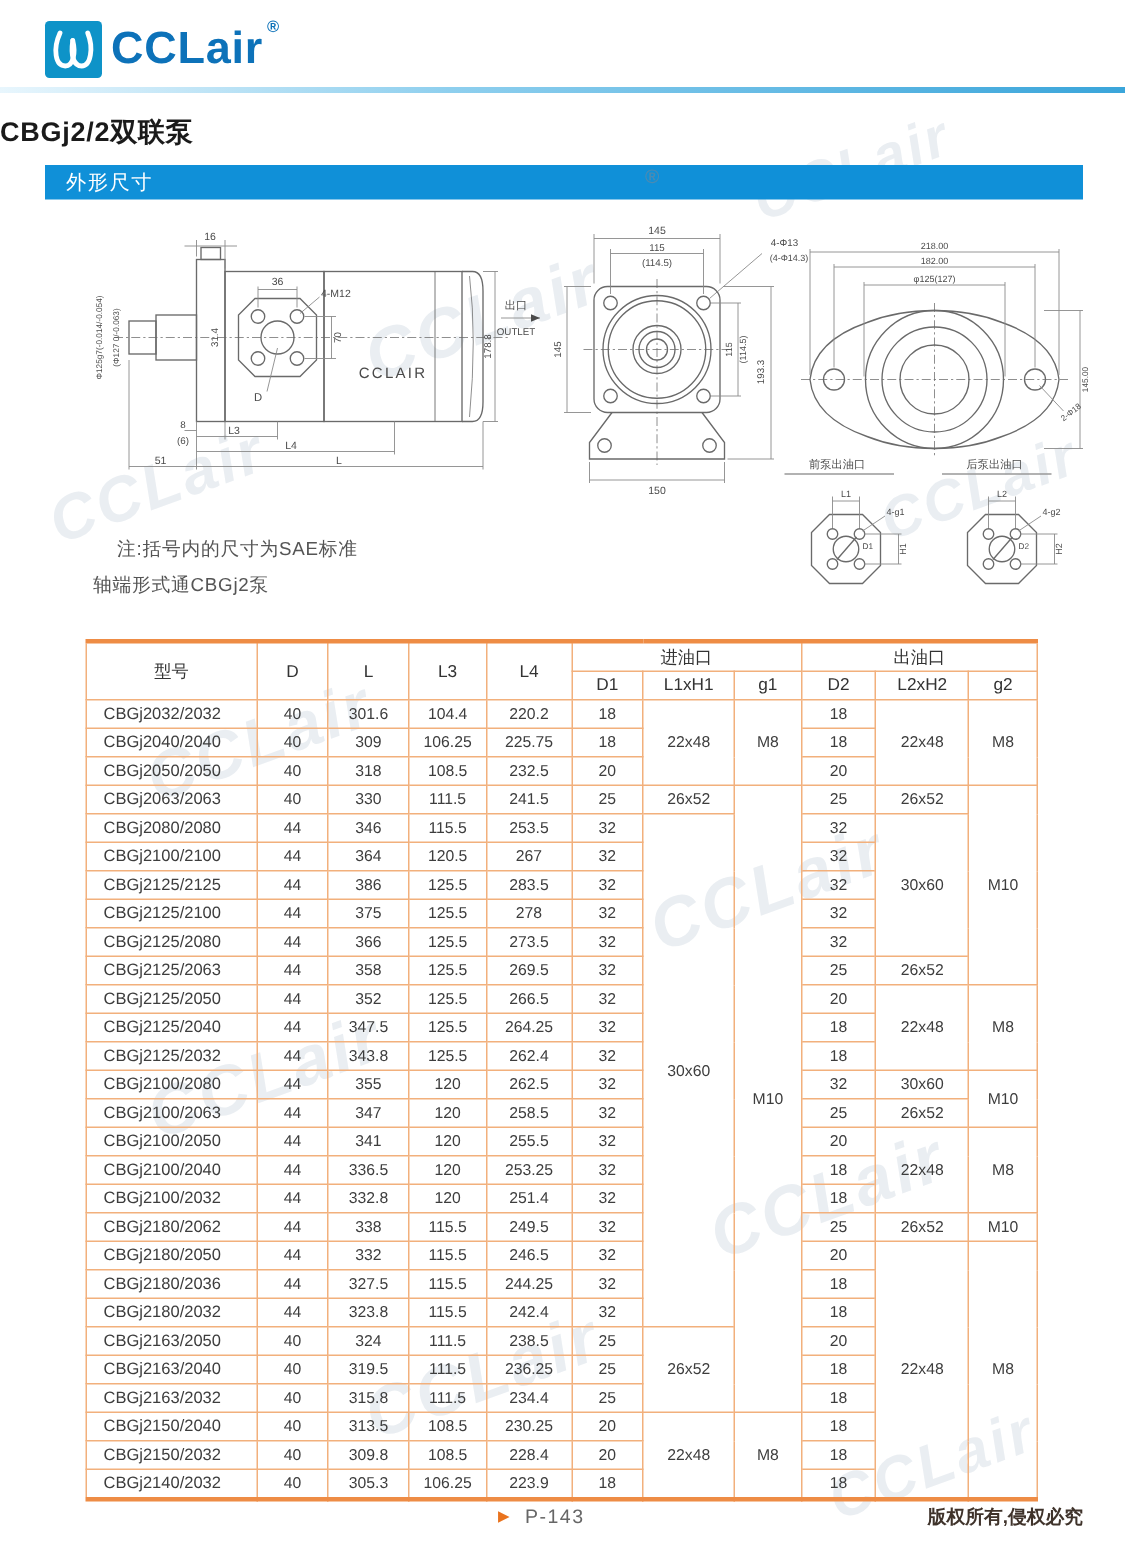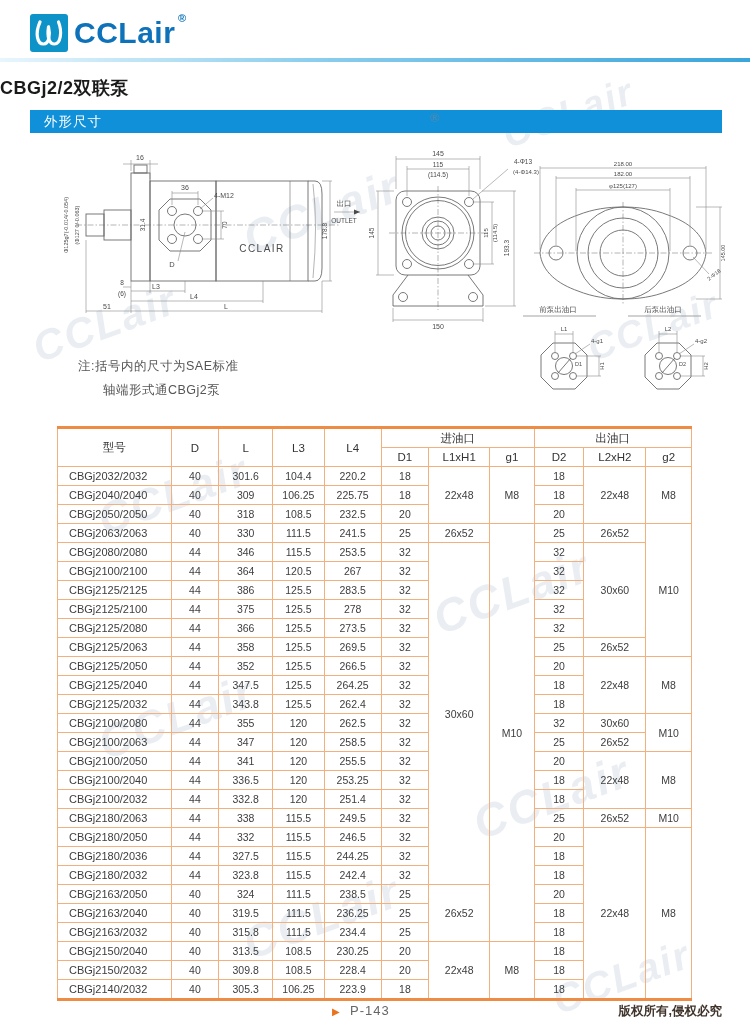--- a/index.html
+++ b/index.html
@@ -306,21 +306,21 @@
   <text x="57" y="66" font-size="5.5" text-anchor="start">D1</text>
   <text x="86" y="66" font-size="6" text-anchor="middle" transform="rotate(-90 86 66)">H1</text>
   <text x="145" y="12" font-size="7.5" text-anchor="middle" fill="#444">后泵出油口</text>
   <text x="150" y="31" font-size="6" text-anchor="middle">L2</text>
   <text x="177" y="43" font-size="6" text-anchor="start">4-g2</text>
   <text x="161" y="66" font-size="5.5" text-anchor="start">D2</text>
   <text x="190" y="66" font-size="6" text-anchor="middle" transform="rotate(-90 190 66)">H2</text>
 </svg>
 
 <div class="note" style="top:358px;margin-left:16px;">注:括号内的尺寸为SAE标准</div>
-<div class="note" style="top:382px;margin-left:41px;">轴端形式通CBGj2泵</div>
+<div class="note" style="top:382px;">轴端形式通CBGj2泵</div>
 
 <div class="tbl-wrap">
   <table class="spec">
     <colgroup>
       <col class="c-model">
         <col class="c-d">
         <col class="c-l">
         <col class="c-l3">
         <col class="c-l4">
       <col class="c-d1">
@@ -524,21 +524,21 @@
         <tr>
           <td class="model-cell">CBGj2100/2032</td>
           <td>44</td>
           <td>332.8</td>
           <td>120</td>
           <td>251.4</td>
           <td>32</td>
           <td>18</td>
         </tr>
         <tr>
-          <td class="model-cell">CBGj2180/2063</td>
+          <td class="model-cell">CBGj2180/2062</td>
           <td>44</td>
           <td>338</td>
           <td>115.5</td>
           <td>249.5</td>
           <td>32</td>
           <td>25</td>
           <td rowspan="1">26x52</td>
           <td rowspan="1">M10</td>
         </tr>
         <tr>

